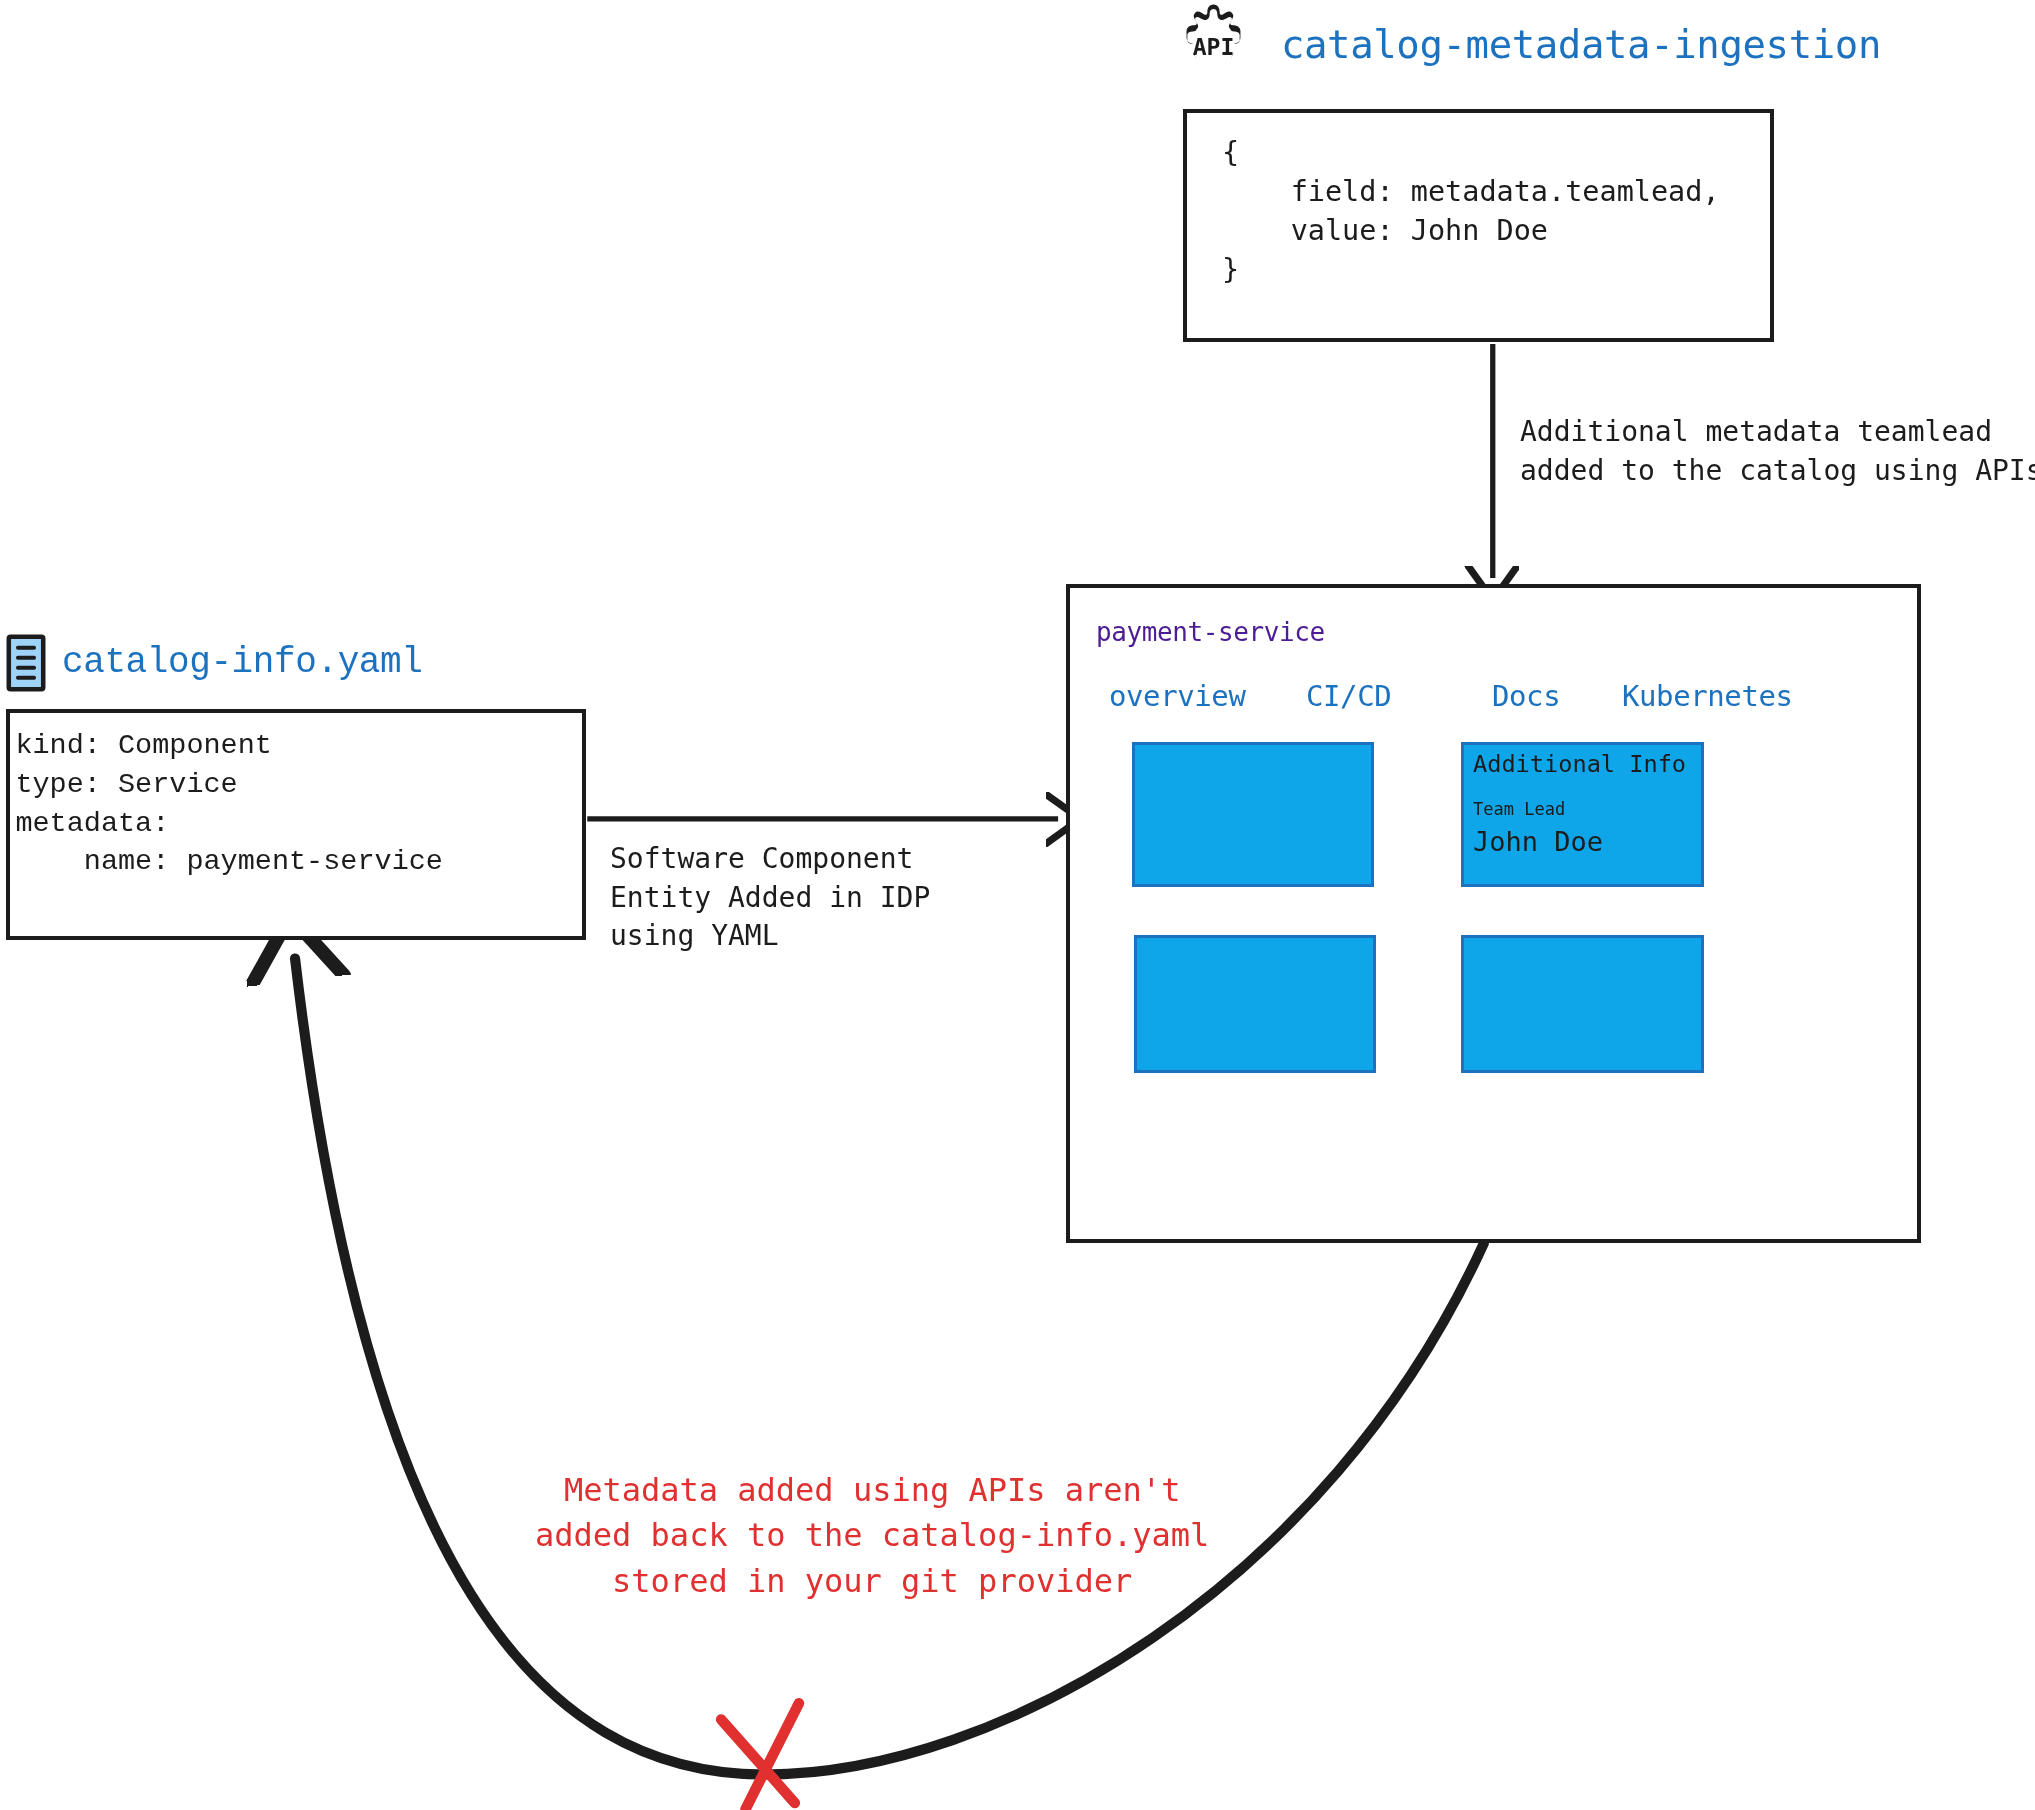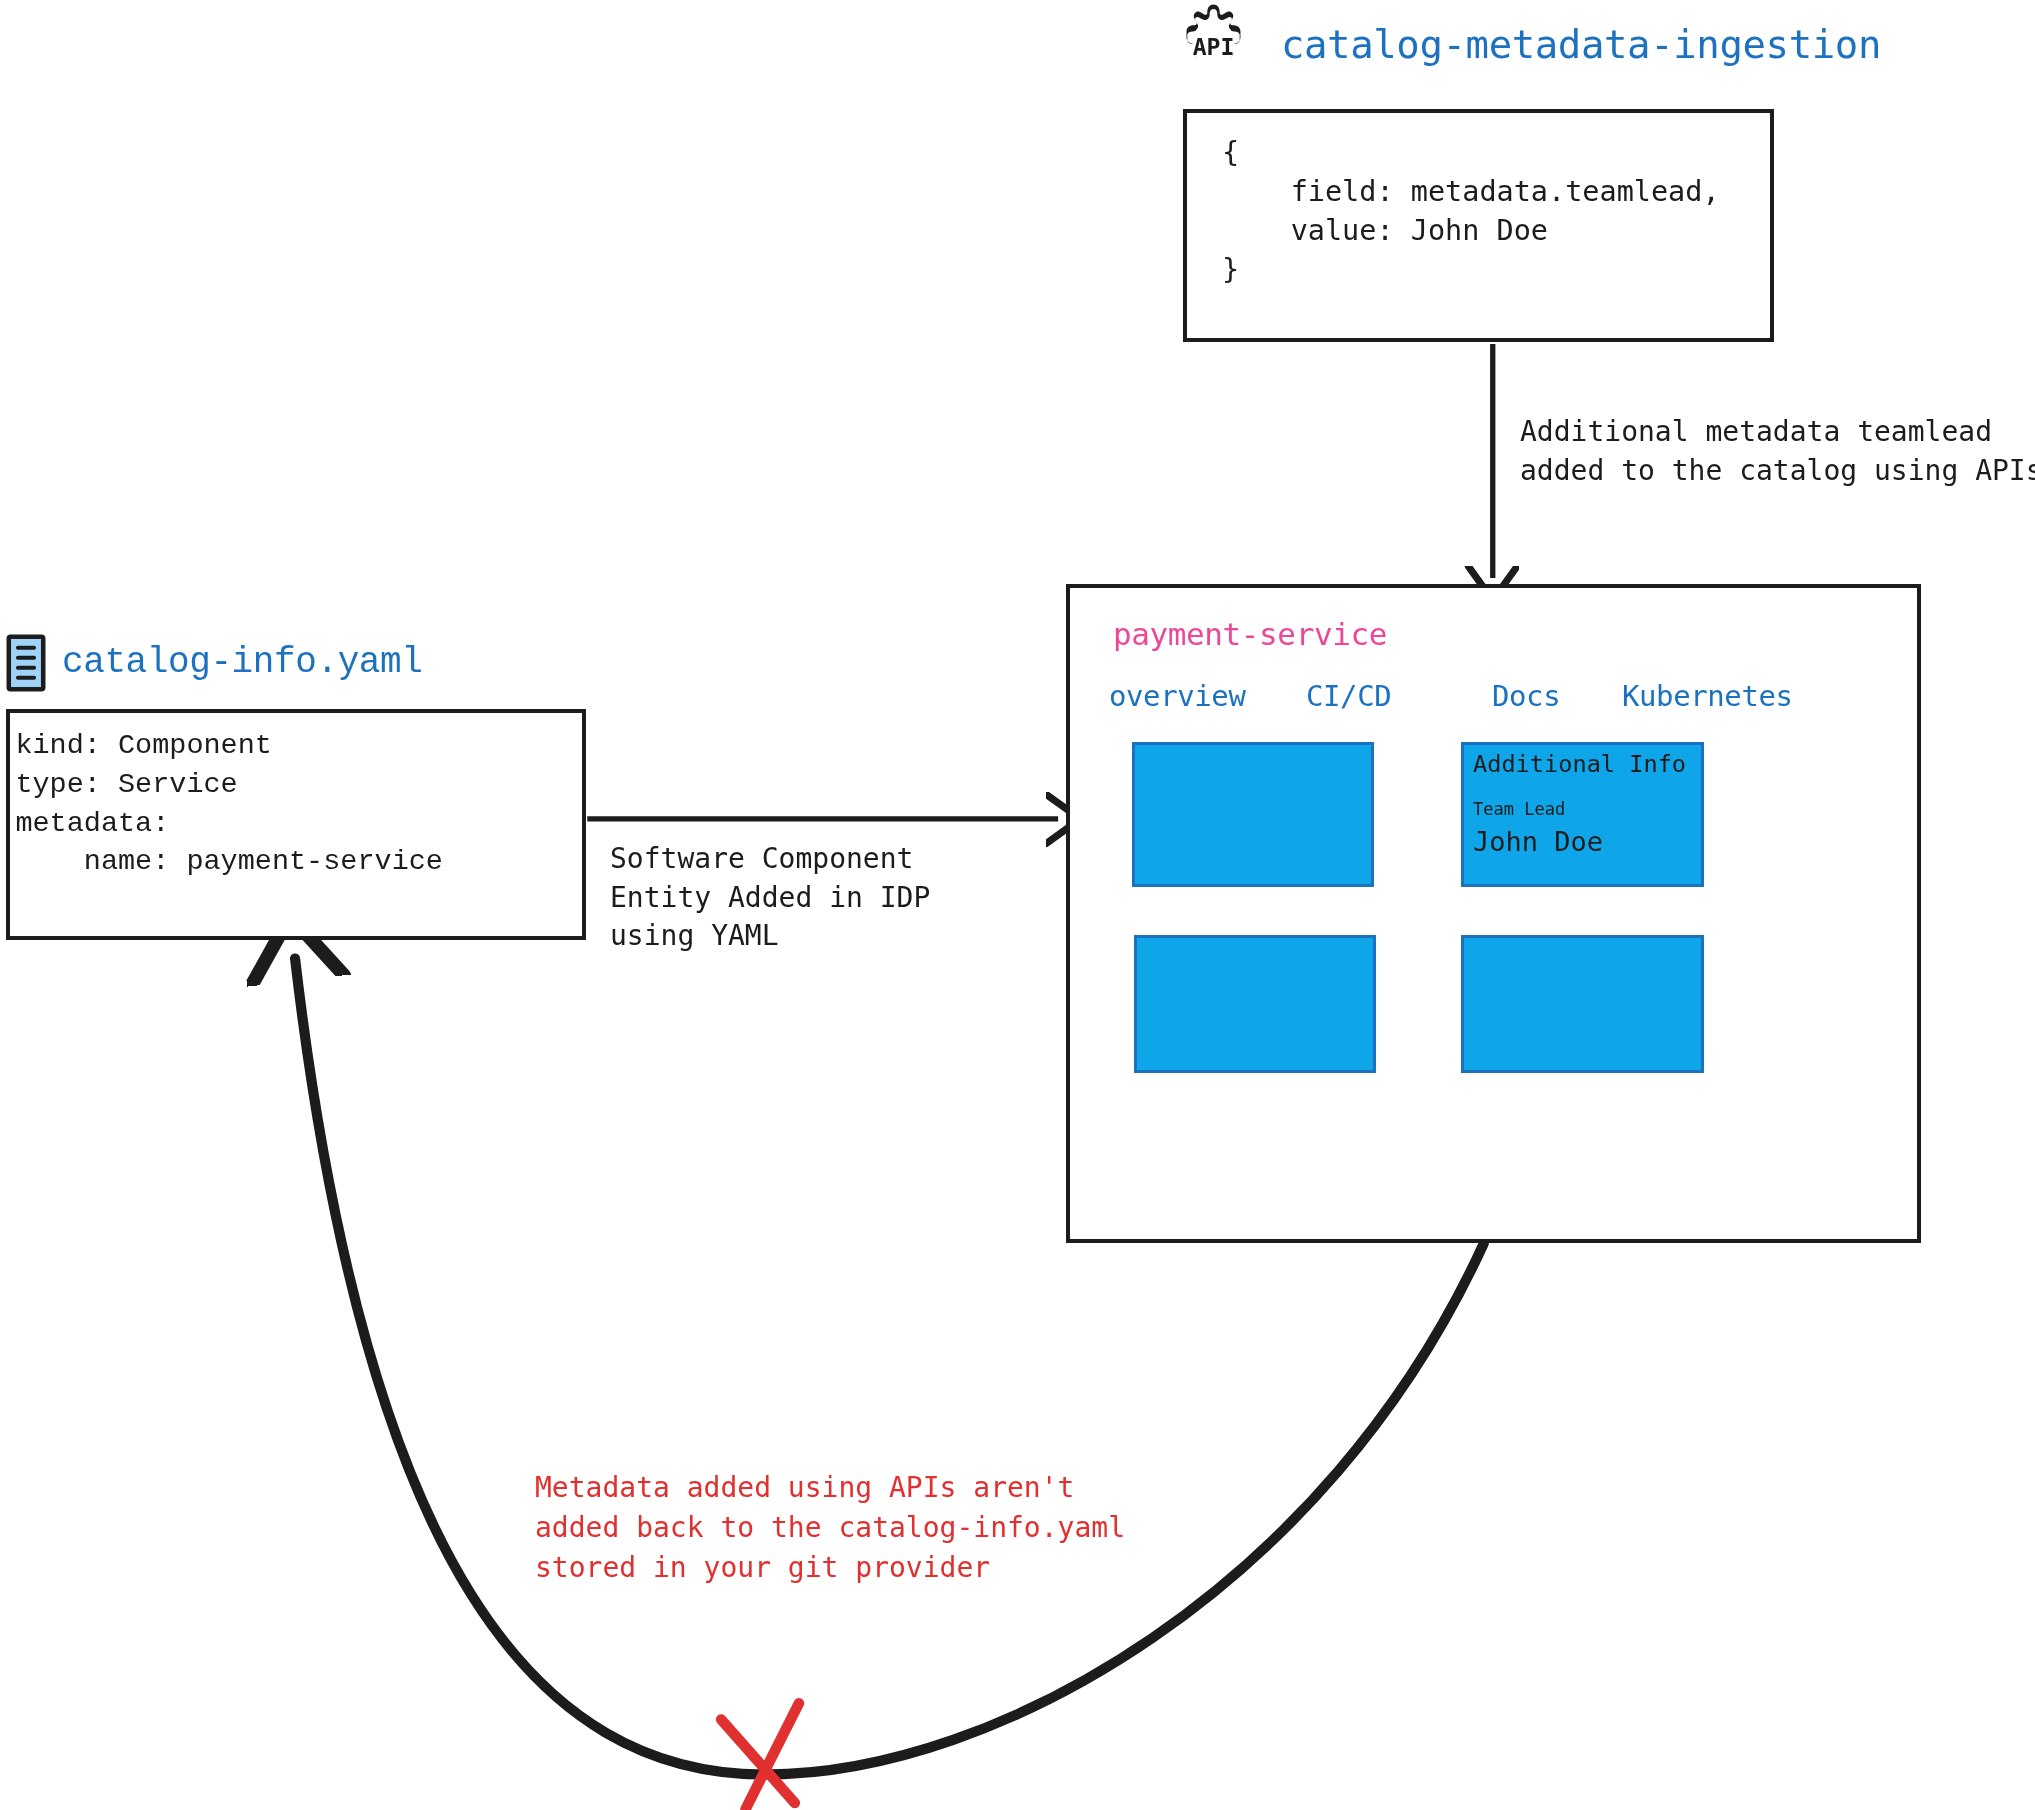--- a/index.html
+++ b/index.html
@@ -131,24 +131,24 @@
   
   #idp-panel {
     position: absolute;
     left: 1066px;
     top: 584px;
     width: 855px;
     height: 659px;
   }
   #idp-title {
     position: absolute;
-    left: 43px;
+    left: 26px;
     top: 30.5px;
-    color: #ec4899;
-    font-size: 31px;
+    color: #4c1d95;
+    font-size: 26px;
     line-height: 1;
     letter-spacing: -0.4px;
     white-space: nowrap;
   }
   #idp-tabs {
     position: absolute;
     left: 39px;
     top: 94px;
     width: 773px;
     height: 33px;
@@ -214,24 +214,25 @@
     top: 413px;
   }
   #label-yaml-edge {
     left: 610px;
     top: 840px;
   }
   #label-warning {
     position: absolute;
     left: 535px;
     top: 1468px;
-    font-size: 28px;
+    font-size: 32px;
     line-height: 1.42;
     color: #e03030;
     white-space: pre;
+    text-align: center;
   }
 </style>
 </head>
 <body>
 
 <div id="canvas">
 
   <svg class="overlay" viewBox="0 0 5052 4447">
     <defs>
       <marker id="arrow-open" markerWidth="16" markerHeight="16" refX="2.2" refY="5" orient="auto" markerUnits="strokeWidth">

